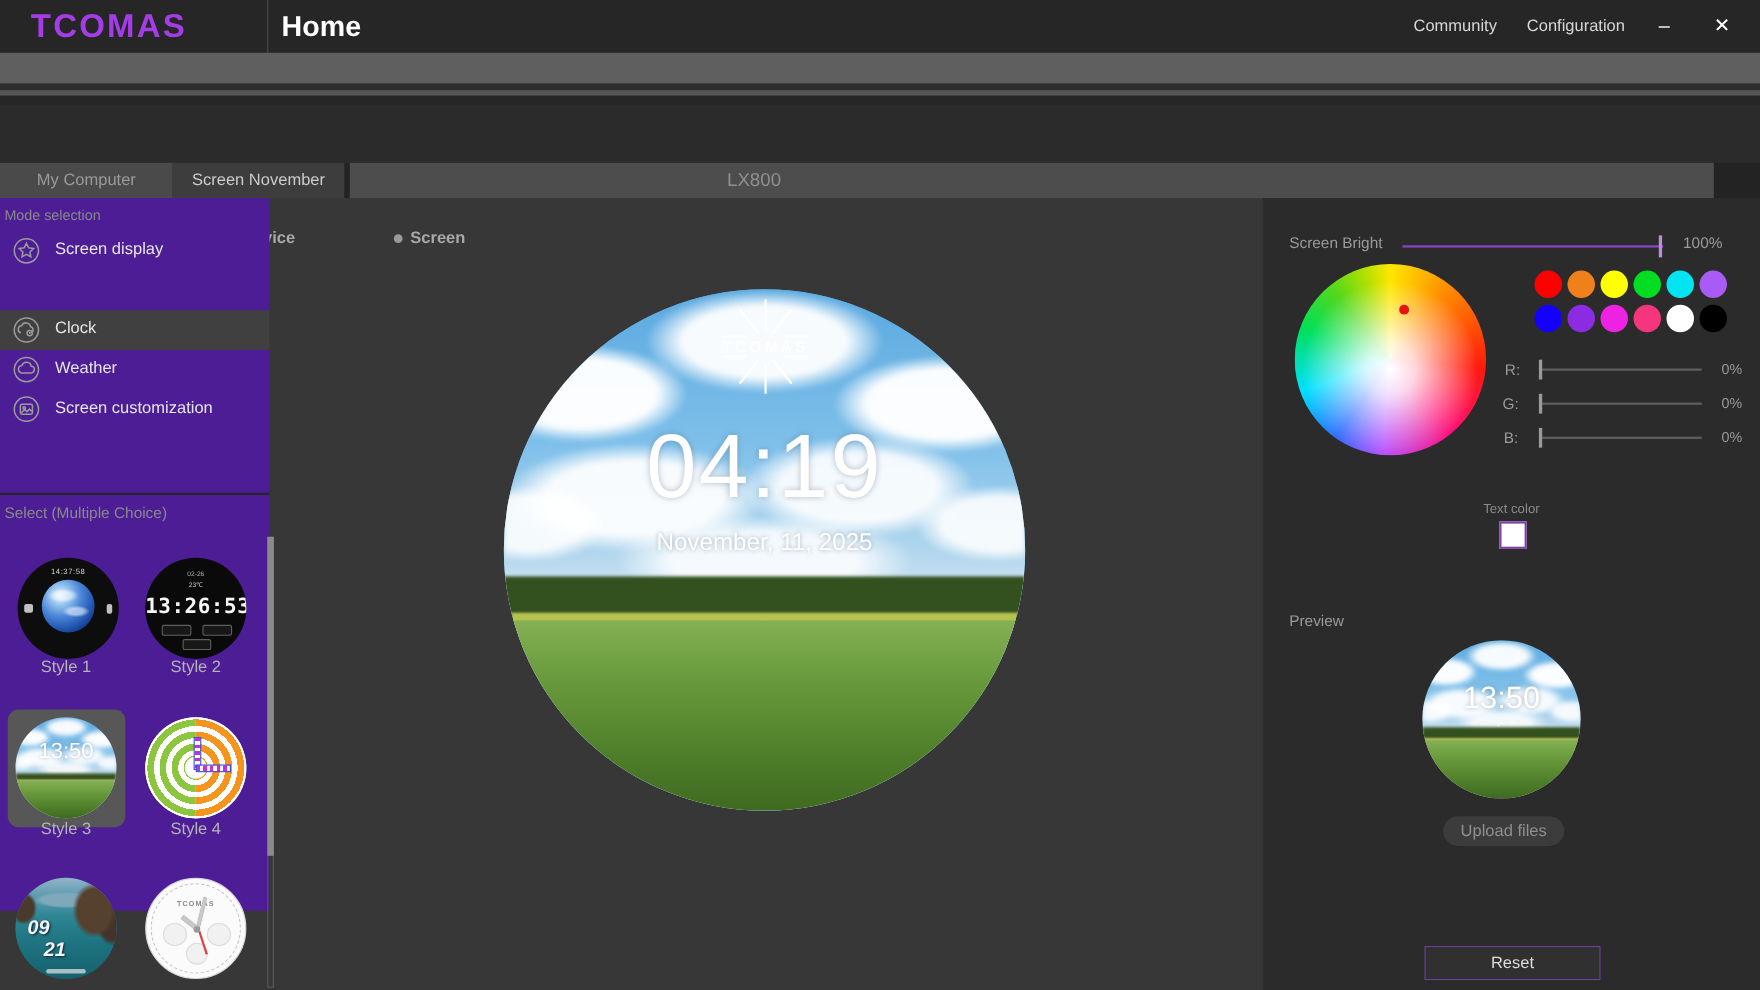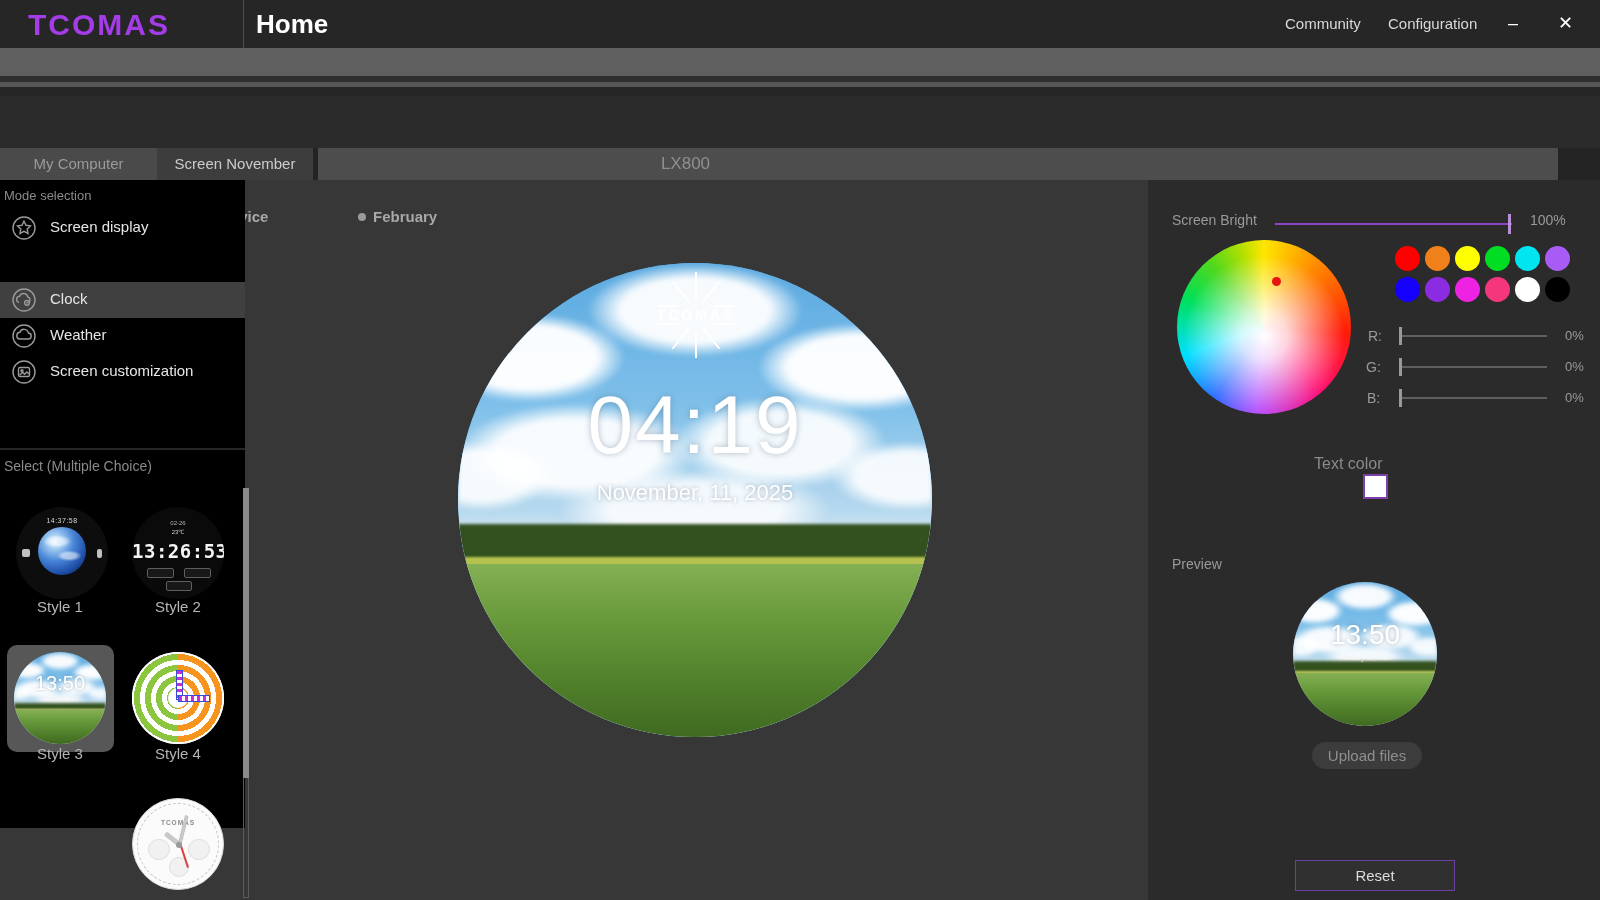--- a/index.html
+++ b/index.html
@@ -39,21 +39,21 @@
 
   
   .tabrow{left:0;top:148px;width:1600px;height:32px;background:#232323;}
   .tab{height:32px;line-height:32px;text-align:center;font-size:15px;cursor:pointer;}
   .tab-mycomp{left:0;top:148px;width:157px;background:#4a4a4a;color:#9a9a9a;}
   .tab-screen{left:157px;top:148px;width:156px;background:#3d3d3d;color:#cccccc;}
   .tab-lx{left:318px;top:148px;width:1240px;background:#4d4d4d;color:#8f8f8f;font-size:17px;}
   .tab-lx span{position:absolute;left:0;top:0;width:735px;text-align:center;}
 
   
-  .sidebar{left:0;top:180px;width:245px;height:648px;background:#000000;}
+  .sidebar{left:0;top:180px;width:245px;height:648px;background:#4c1d95;}
   .mode-label{left:4px;top:8px;font-size:13px;color:#8a8a8a;}
   .mode-item{left:0;width:245px;height:36px;cursor:pointer;}
   .mode-item.selected{background:#404040;}
   .mode-icon{left:11px;top:5px;width:26px;height:26px;}
   .mode-icon svg{width:26px;height:26px;stroke:#9a9a9a;fill:none;stroke-width:1.4;}
   .mode-text{left:50px;top:8px;font-size:15px;color:#e6e6e6;}
   .sel-rule{left:0;top:268px;width:245px;height:2px;background:#262626;}
   .select-label{left:4px;top:278px;font-size:14px;color:#8a8a8a;}
 
   .style-circle{border-radius:50%;overflow:hidden;}
@@ -91,21 +91,21 @@
   .bright-handle{left:1508px;top:214px;width:3px;height:20px;background:#b98fd8;cursor:pointer;}
   .wheel{left:1177px;top:240px;width:174px;height:174px;border-radius:50%;cursor:crosshair;
     background:radial-gradient(circle at 50% 55%,#ffffff 0%,rgba(255,255,255,.82) 18%,rgba(255,255,255,0) 62%),
     conic-gradient(from 0deg,#ffe600,#ff8a00 40deg,#ff1a0a 95deg,#ff0f76 140deg,#b44bff 185deg,#2e6bff 215deg,#00e0ff 250deg,#00e05a 290deg,#4fd81d 320deg,#b8e000 345deg,#ffe600 360deg);}
   .wheel-dot{left:1272px;top:277px;width:9px;height:9px;border-radius:50%;background:#e81313;}
   .swatch{width:25px;height:25px;border-radius:50%;cursor:pointer;}
   .rgb-label{font-size:14px;color:#9a9a9a;}
   .rgb-track{width:147px;height:2px;background:#5f5f5f;}
   .rgb-handle{width:3px;height:18px;background:#9a9a9a;cursor:pointer;}
   .rgb-value{font-size:13px;color:#9a9a9a;}
-  .textcolor-label{left:1314px;top:455px;width:120px;text-align:left;font-size:16px;color:#8a8a8a;}
+  .textcolor-label{left:1314px;top:455px;width:120px;text-align:center;font-size:12px;color:#8a8a8a;}
   .textcolor-swatch{left:1363px;top:474px;width:21px;height:21px;background:#fff;
                     border:2px solid #7d3fa8;cursor:pointer;}
   .preview-circle{left:1293px;top:582px;width:144px;height:144px;border-radius:50%;overflow:hidden;}
   .pv-time{position:absolute;left:0;top:26%;width:100%;text-align:center;font-size:28px;font-weight:500;
            color:#fff;text-shadow:0 0 4px rgba(90,110,130,.5);}
   .pv-date{position:absolute;left:0;top:50%;width:100%;text-align:center;font-size:6.5px;color:#f2f2f2;}
   .upload-btn{left:1312px;top:742px;width:110px;height:27px;background:#3c3c3c;border-radius:14px;
               color:#8f8f8f;font-size:15px;text-align:center;line-height:27px;cursor:pointer;}
   .note-text{left:1160px;top:788px;width:430px;text-align:center;font-size:12.5px;color:#8a8a8a;}
   .reset-btn{left:1295px;top:860px;width:160px;height:31px;background:#303030;border:1px solid #6b3fa0;
@@ -154,21 +154,21 @@
   <div class="abs band2"></div>
   <div class="abs band3"></div>
   <div class="abs band4"></div>
 
   <div class="abs devbar">
     <div class="abs play-icon"></div>
     <div class="abs nav-device">Device</div>
     <div class="abs nav-dot dot-service"></div>
     <div class="abs nav-sec nav-service">Service</div>
     <div class="abs nav-dot dot-archive"></div>
-    <div class="abs nav-sec nav-archive">February</div>
+    <div class="abs nav-sec nav-archive">Screen</div>
     <div class="abs rot-select">
       <div class="abs rot-val">0°</div>
       <div class="abs rot-arrow">▼</div>
     </div>
   </div>
 
   <div class="abs tabrow"></div>
   <div class="abs tab tab-mycomp">My Computer</div>
   <div class="abs tab tab-screen">Screen November</div>
   <div class="abs tab tab-lx">
@@ -259,20 +259,31 @@
       <div style="position:absolute;left:39%;top:39%;width:22%;height:22%;border-radius:50%;background:#fff;"></div>
       <div class="s4-hand" style="left:44px;top:18px;width:5px;height:28px;background:repeating-linear-gradient(180deg,#cc2bd8 0 3px,#ffffff 3px 6px);"></div>
       <div class="s4-hand" style="left:46px;top:43px;width:30px;height:5px;background:repeating-linear-gradient(90deg,#cc2bd8 0 3px,#ffffff 3px 6px);"></div>
     </div>
 
     <div class="abs style-label" style="left:5px;top:418px;">Style 1</div>
     <div class="abs style-label" style="left:123px;top:418px;">Style 2</div>
     <div class="abs style-label" style="left:5px;top:565px;">Style 3</div>
     <div class="abs style-label" style="left:123px;top:565px;">Style 4</div>
 
+    <div class="abs style-circle" style="left:14px;top:618px;width:92px;height:92px;
+         background:linear-gradient(180deg,#8fb6c8 0%,#5d9aae 18%,#2e8693 38%,#1f7582 62%,#15606e 100%);">
+      <div style="position:absolute;inset:0;background-image:
+        radial-gradient(ellipse 30% 38% at 78% 32%,#56402e 55%,transparent 72%),
+        radial-gradient(ellipse 22% 30% at 96% 45%,#44332a 55%,transparent 75%),
+        radial-gradient(ellipse 18% 22% at 8% 30%,#4a3a2c 55%,transparent 75%),
+        radial-gradient(ellipse 40% 10% at 50% 22%,#7fa9ba 60%,transparent 80%);"></div>
+      <div style="position:absolute;left:12%;top:38%;font-size:18px;font-weight:700;font-style:italic;color:#f4f4f4;text-shadow:1px 1px 2px #123;">09</div>
+      <div style="position:absolute;left:28%;top:60%;font-size:18px;font-weight:700;font-style:italic;color:#f4f4f4;text-shadow:1px 1px 2px #123;">21</div>
+      <div style="position:absolute;left:30%;top:90%;width:40%;height:4px;border-radius:2px;background:rgba(230,230,230,.7);"></div>
+    </div>
 
     <div class="abs style-circle s6-face" style="left:132px;top:618px;width:92px;height:92px;">
       <div class="s6-ring"></div>
       <div class="s6-brand">TCOMAS</div>
       <div class="s6-sub" style="left:17%;top:44%;width:22%;height:22%;"></div>
       <div class="s6-sub" style="left:61%;top:44%;width:22%;height:22%;"></div>
       <div class="s6-sub" style="left:40%;top:64%;width:20%;height:20%;"></div>
       <div class="s6-hand" style="left:45px;top:16px;width:3px;height:30px;transform:rotate(14deg);transform-origin:bottom center;"></div>
       <div class="s6-hand" style="left:45px;top:28px;width:3.5px;height:18px;transform:rotate(-52deg);transform-origin:bottom center;"></div>
       <div style="position:absolute;left:46px;top:44px;width:1.5px;height:26px;background:#e04040;transform:rotate(-18deg);transform-origin:top center;"></div>

